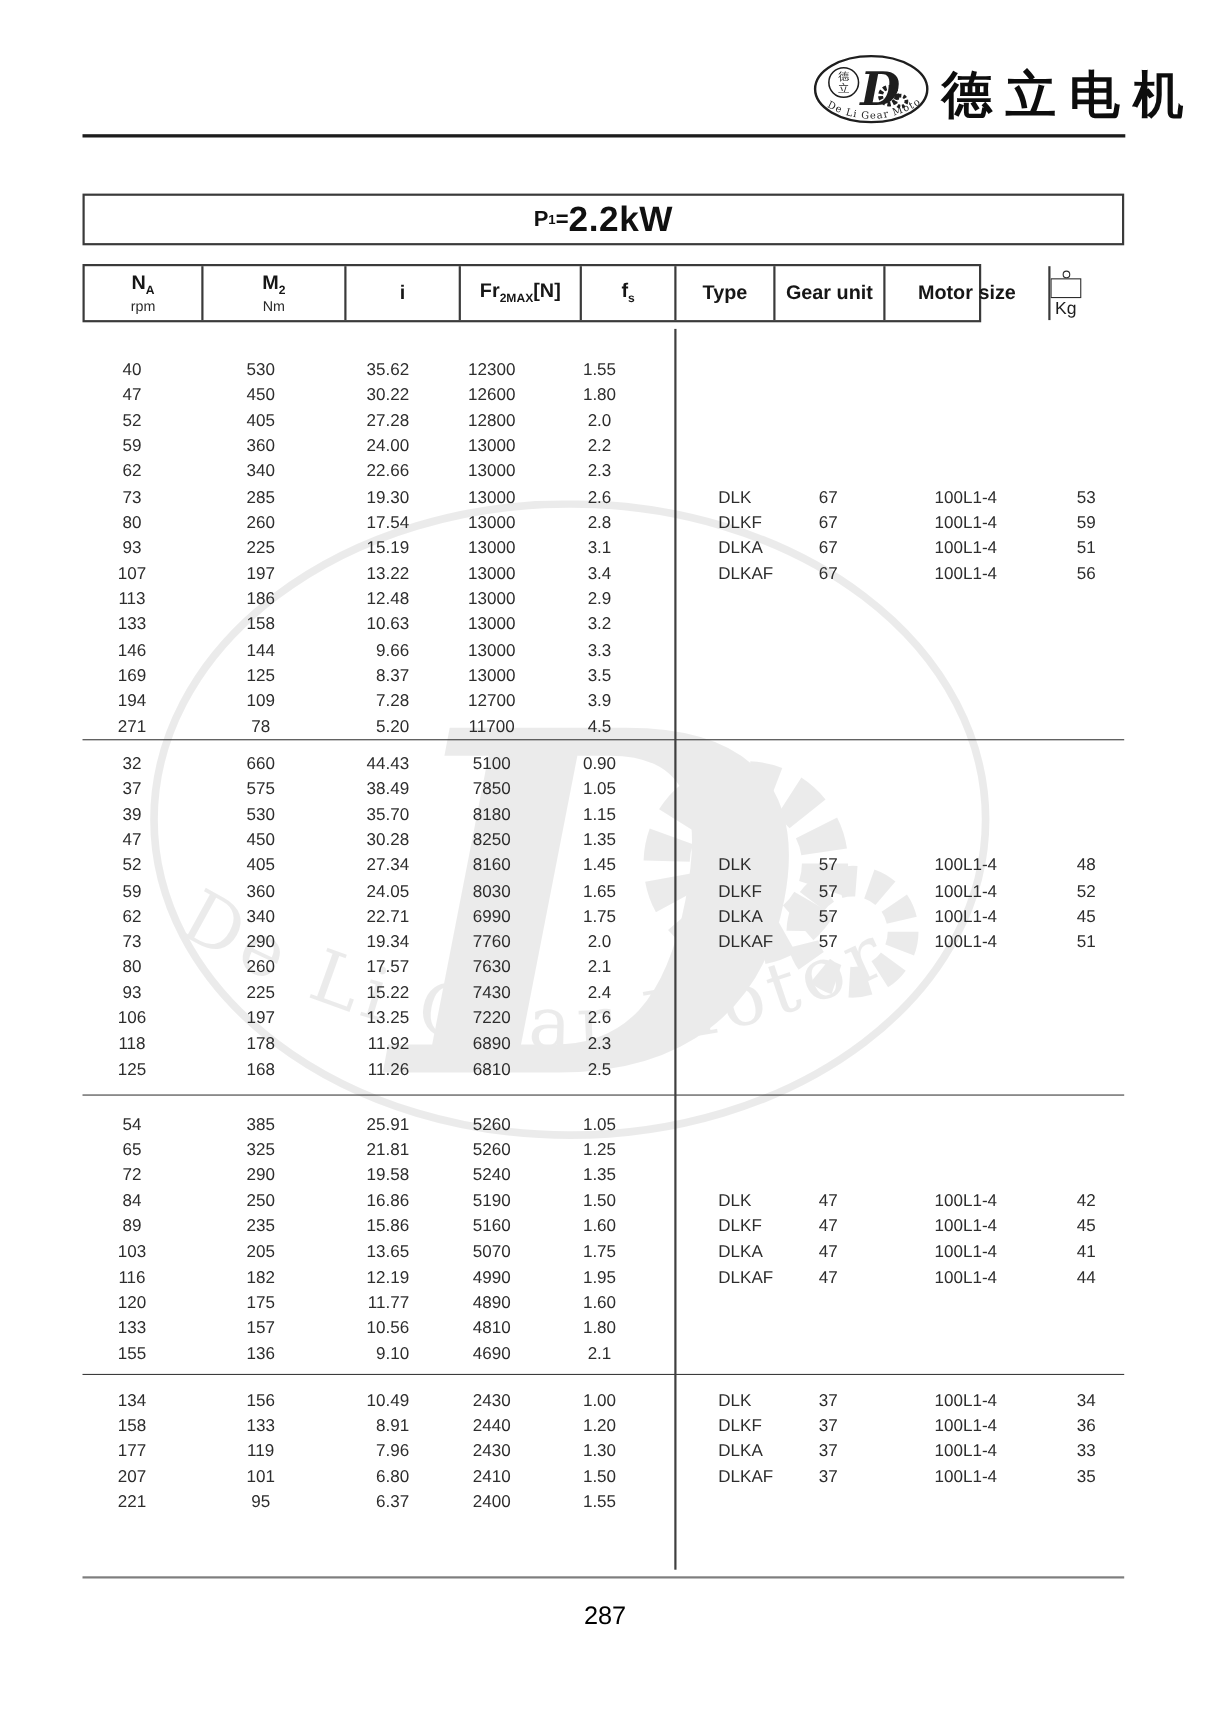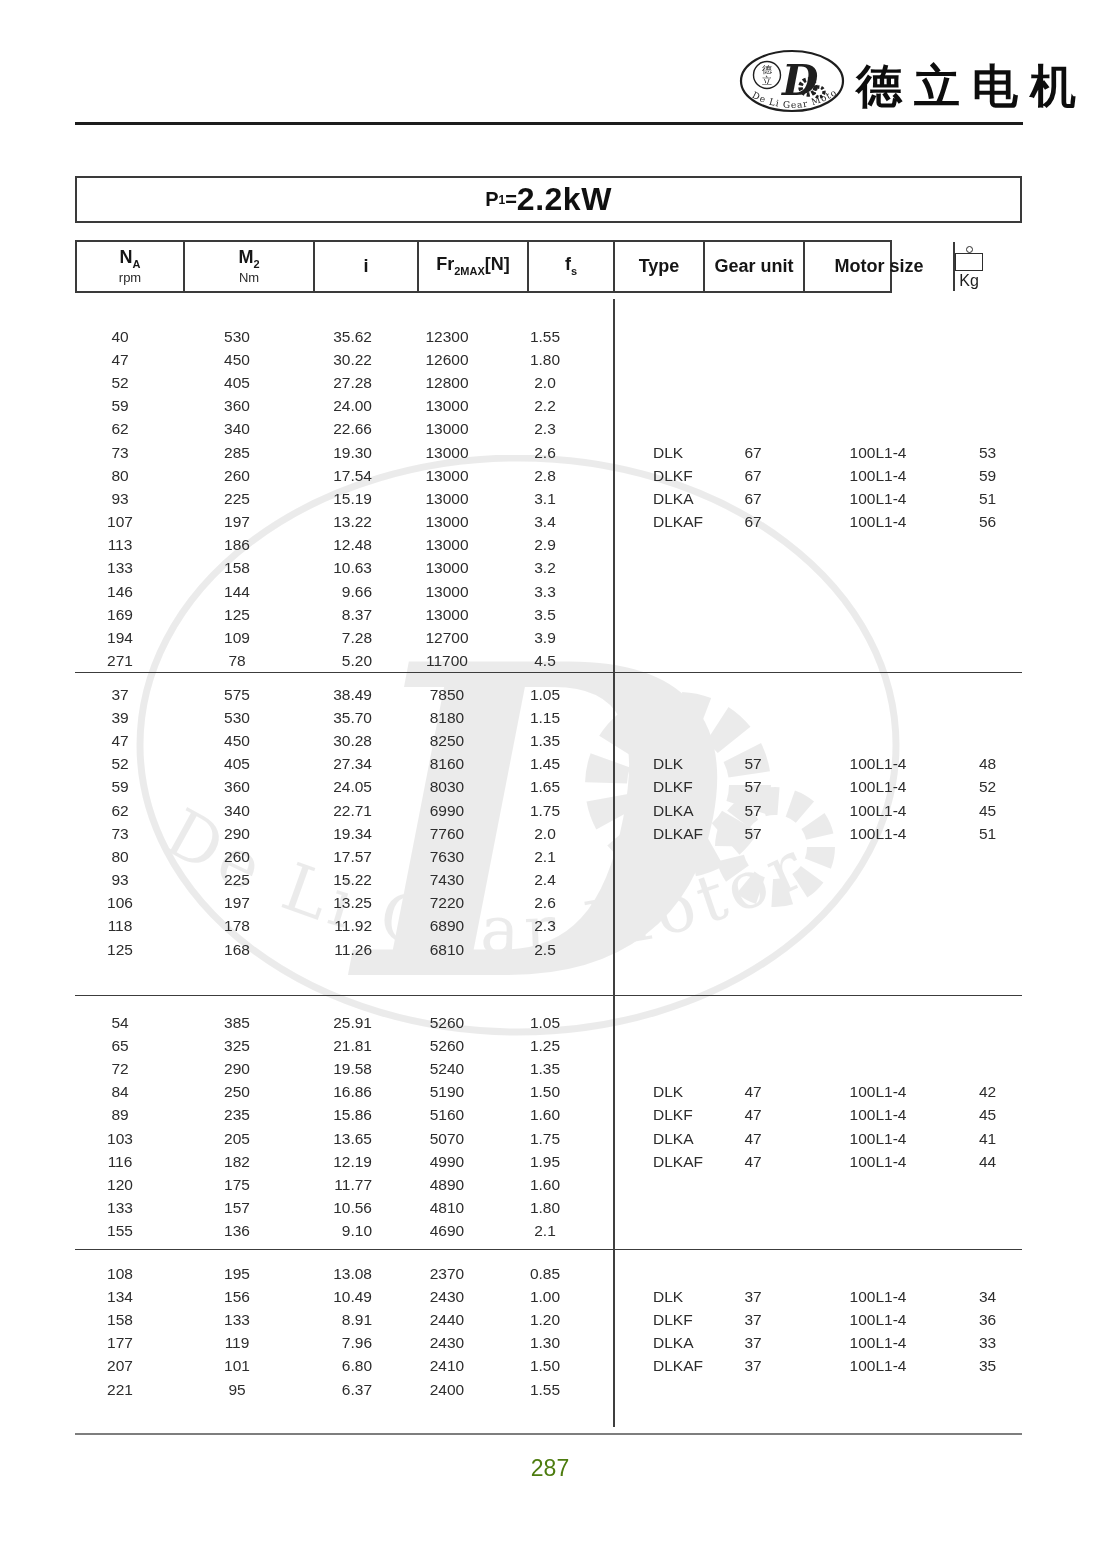--- a/index.html
+++ b/index.html
@@ -56,21 +56,21 @@
   .tcell{font-size:15.5px;color:#2d2d2d;text-align:center;white-space:nowrap;}
   .col-na{padding-right:18px;}
   .col-m2{padding-right:22px;}
   .col-i{text-align:right;padding-right:45px;}
   .col-fr2max{padding-right:50px;}
   .col-fs{padding-right:50px;}
   .col-type{text-align:left;padding-left:40px;}
 
   
   .page-number{position:absolute;left:0;top:1455px;width:1100px;text-align:center;
-        font-size:23px;color:#4d7c0f;}
+        font-size:23px;color:#000000;}
 </style>
 </head>
 <body>
 
 <div class="page">
 
   <svg class="brand-logo" viewBox="0 0 112 80">
     <ellipse cx="54" cy="36" rx="51" ry="30" fill="none" stroke="#1e1e1e" stroke-width="2.2"></ellipse>
     <circle cx="29" cy="30" r="13.5" fill="none" stroke="#1e1e1e" stroke-width="1.4"></circle>
     <text x="29" y="28" text-anchor="middle" font-size="10" fill="#1e1e1e" font-family="DejaVu Serif, serif">德</text>
@@ -302,20 +302,31 @@
           <div class="tcell col-fr2max">11700</div>
           <div class="tcell col-fs">4.5</div>
           <div class="tcell col-type"></div>
           <div class="tcell col-gear_unit"></div>
           <div class="tcell col-motor_size"></div>
           <div class="tcell col-kg"></div>
         </div>
       </div>
     <div class="block b2">
         <div class="trow grid-cols">
+          <div class="tcell col-na">32</div>
+          <div class="tcell col-m2">660</div>
+          <div class="tcell col-i">44.43</div>
+          <div class="tcell col-fr2max">5100</div>
+          <div class="tcell col-fs">0.90</div>
+          <div class="tcell col-type"></div>
+          <div class="tcell col-gear_unit"></div>
+          <div class="tcell col-motor_size"></div>
+          <div class="tcell col-kg"></div>
+        </div>
+        <div class="trow grid-cols">
           <div class="tcell col-na">37</div>
           <div class="tcell col-m2">575</div>
           <div class="tcell col-i">38.49</div>
           <div class="tcell col-fr2max">7850</div>
           <div class="tcell col-fs">1.05</div>
           <div class="tcell col-type"></div>
           <div class="tcell col-gear_unit"></div>
           <div class="tcell col-motor_size"></div>
           <div class="tcell col-kg"></div>
         </div>
@@ -548,31 +559,20 @@
           <div class="tcell col-fr2max">4690</div>
           <div class="tcell col-fs">2.1</div>
           <div class="tcell col-type"></div>
           <div class="tcell col-gear_unit"></div>
           <div class="tcell col-motor_size"></div>
           <div class="tcell col-kg"></div>
         </div>
       </div>
     <div class="block b4">
         <div class="trow grid-cols">
-          <div class="tcell col-na">108</div>
-          <div class="tcell col-m2">195</div>
-          <div class="tcell col-i">13.08</div>
-          <div class="tcell col-fr2max">2370</div>
-          <div class="tcell col-fs">0.85</div>
-          <div class="tcell col-type"></div>
-          <div class="tcell col-gear_unit"></div>
-          <div class="tcell col-motor_size"></div>
-          <div class="tcell col-kg"></div>
-        </div>
-        <div class="trow grid-cols">
           <div class="tcell col-na">134</div>
           <div class="tcell col-m2">156</div>
           <div class="tcell col-i">10.49</div>
           <div class="tcell col-fr2max">2430</div>
           <div class="tcell col-fs">1.00</div>
           <div class="tcell col-type">DLK</div>
           <div class="tcell col-gear_unit">37</div>
           <div class="tcell col-motor_size">100L1-4</div>
           <div class="tcell col-kg">34</div>
         </div>

